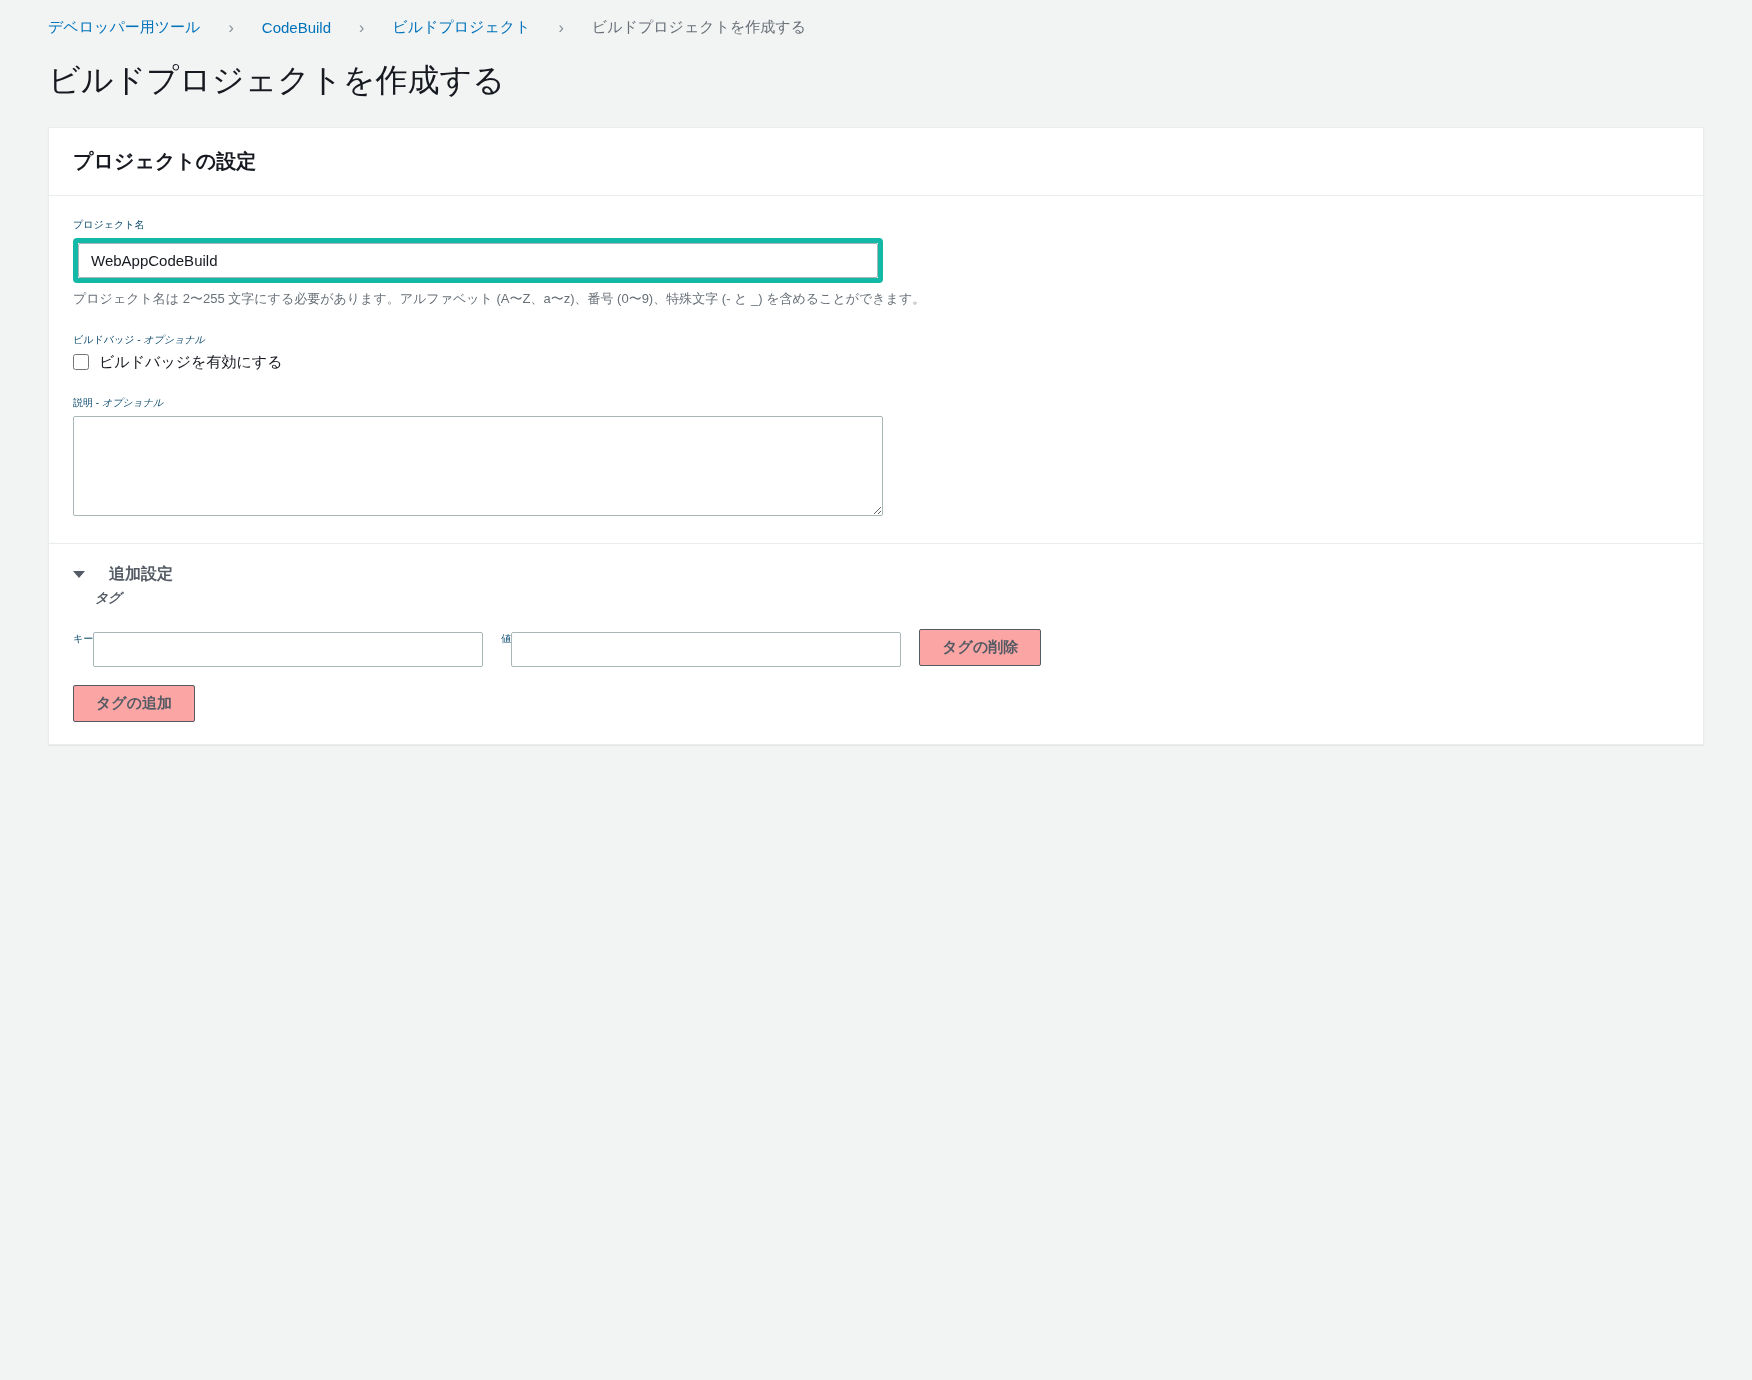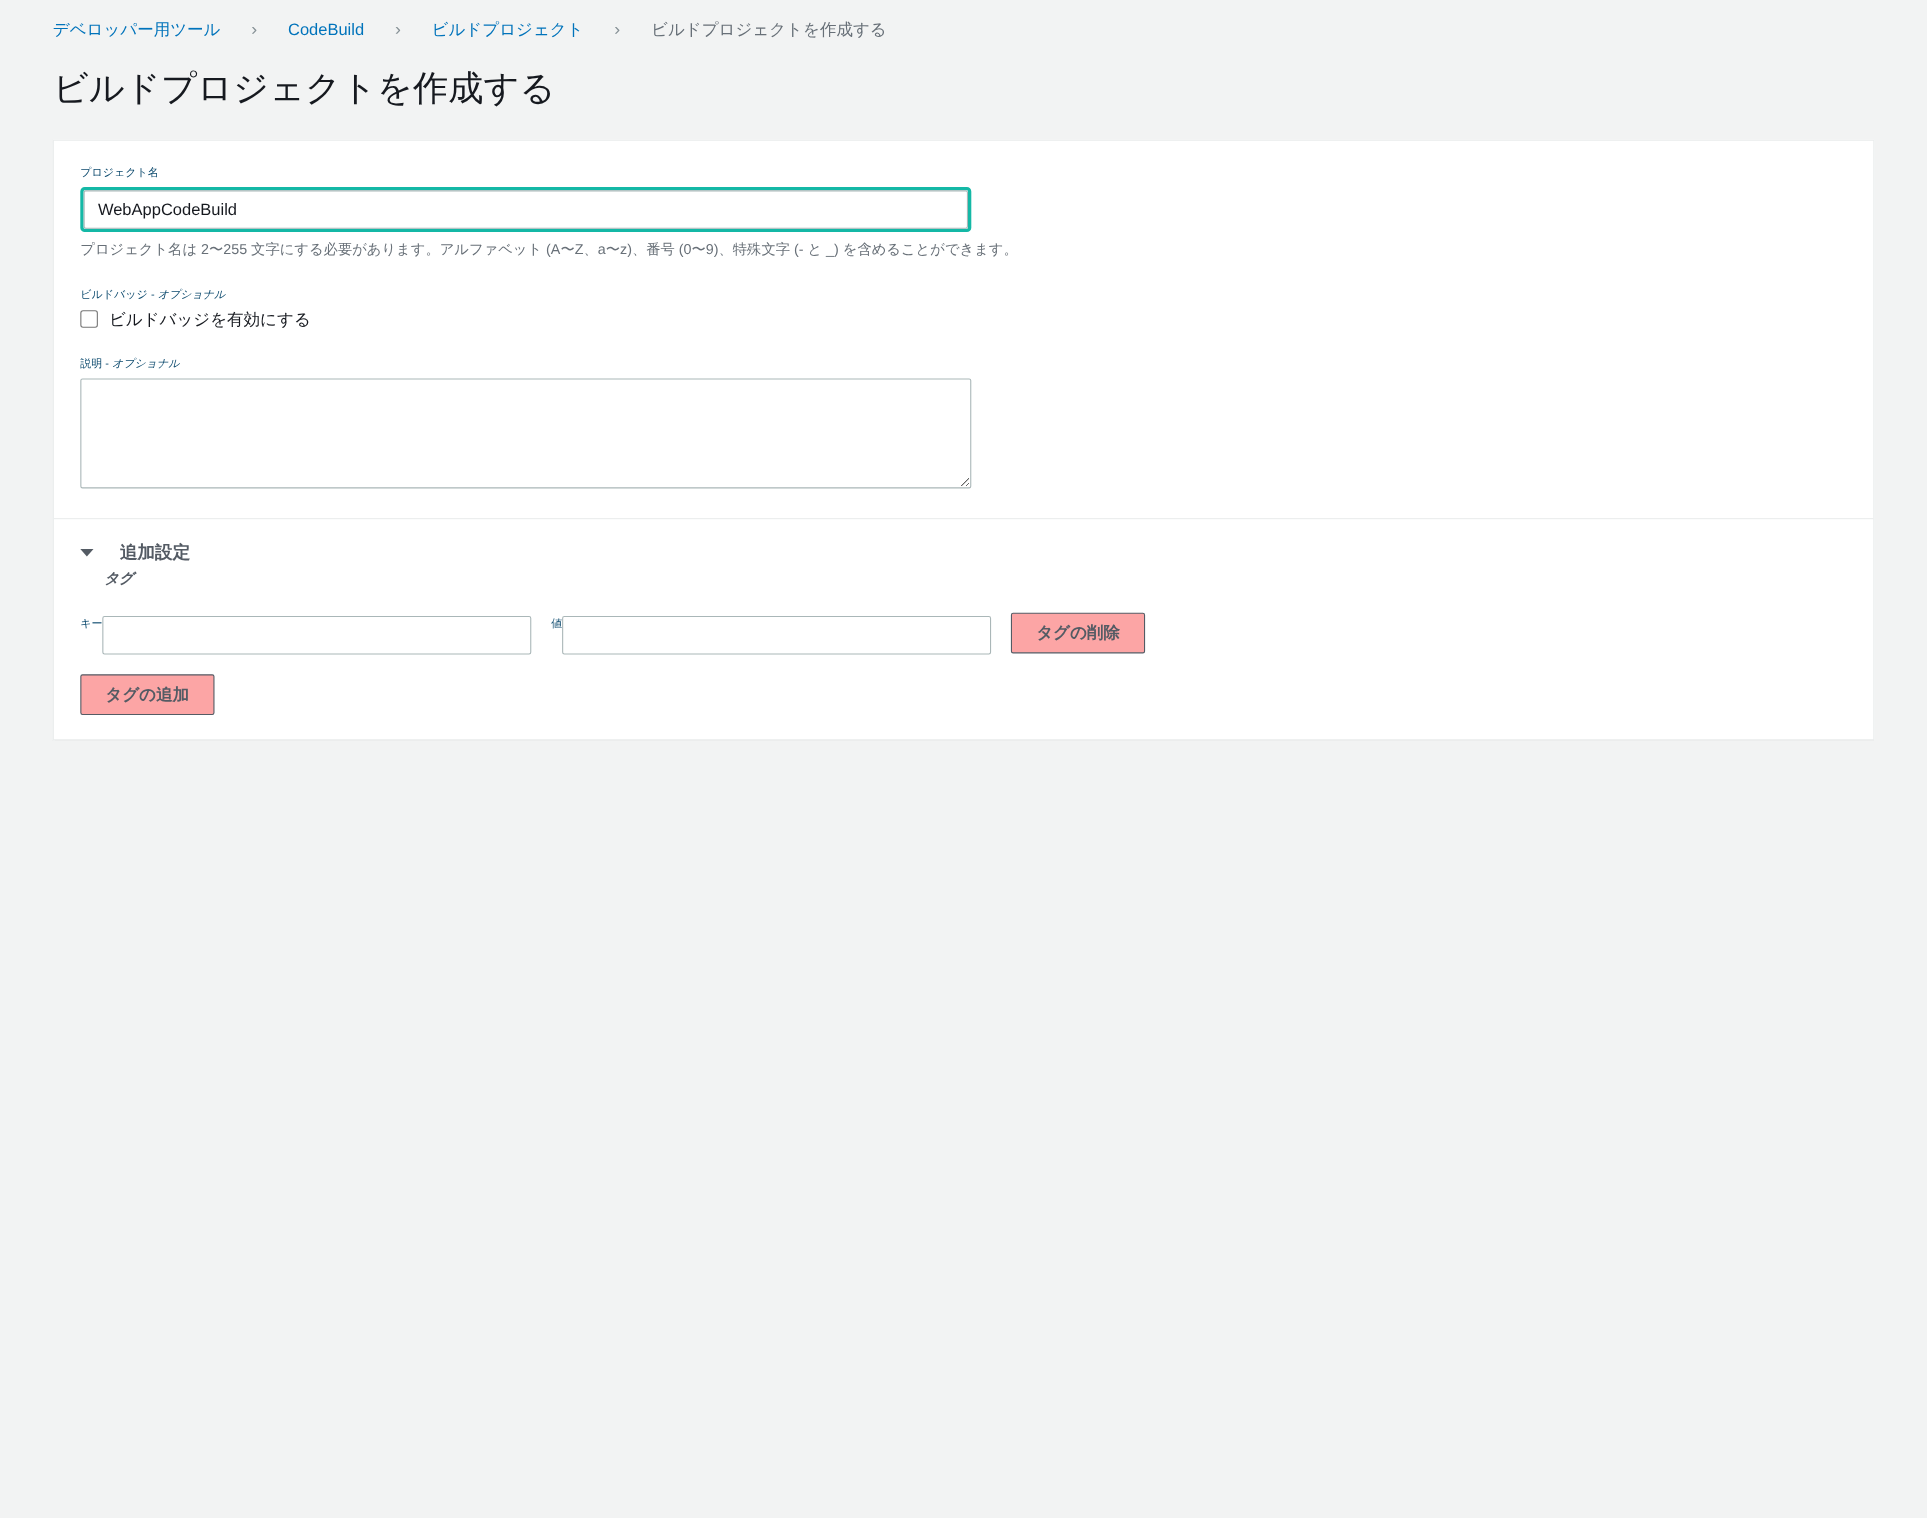--- a/index.html
+++ b/index.html
@@ -61,21 +61,21 @@
     .form-label {
       display: block;
       font-size: 10px;
       color: #0c4a6e;
       margin-bottom: 6px;
     }
     .form-label .optional {
       font-style: italic;
     }
     .highlighted-input-wrapper {
-      border: 3px solid #14b8a6;
+      border: 5px solid #14b8a6;
       border-radius: 4px;
       padding: 0;
       margin-bottom: 6px;
       max-width: 810px;
     }
     .text-input {
       width: 100%;
       padding: 8px 12px;
       font-size: 15px;
       border: 1px solid #aab7b8;
@@ -195,20 +195,23 @@
   <a href="#">CodeBuild</a>
   <span class="sep">›</span>
   <a href="#">ビルドプロジェクト</a>
   <span class="sep">›</span>
   <span class="current">ビルドプロジェクトを作成する</span>
 </nav>
 
 <h1 class="page-title">ビルドプロジェクトを作成する</h1>
 
 <section class="panel">
+  <div class="panel-header">
+    <h2>プロジェクトの設定</h2>
+  </div>
   <div class="panel-body">
 
     <div class="form-group">
       <label class="form-label">プロジェクト名</label>
       <div class="highlighted-input-wrapper">
         <input type="text" class="text-input" value="WebAppCodeBuild" style="">
       </div>
       <div class="help-text">プロジェクト名は 2〜255 文字にする必要があります。アルファベット (A〜Z、a〜z)、番号 (0〜9)、特殊文字 (- と _) を含めることができます。</div>
     </div>
 

